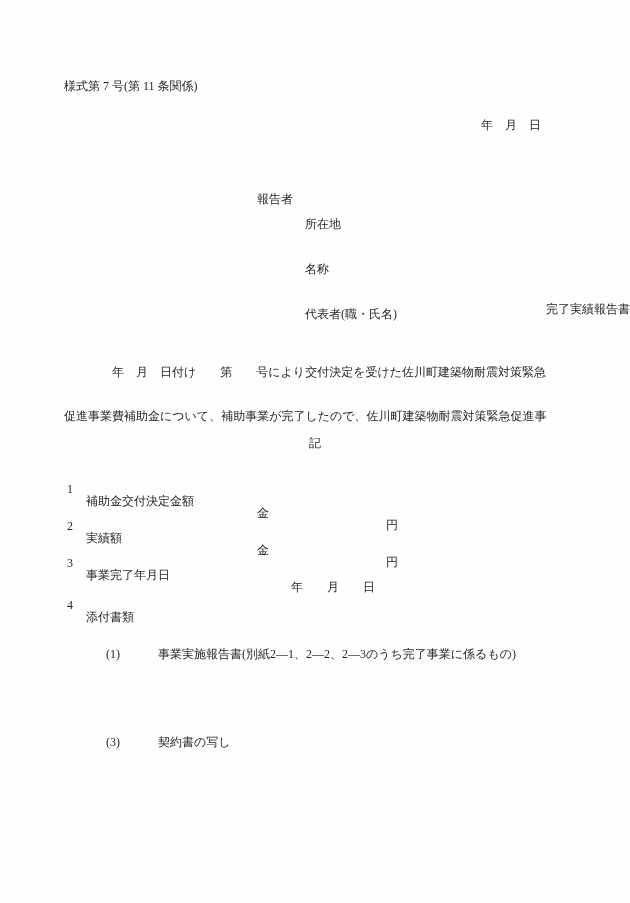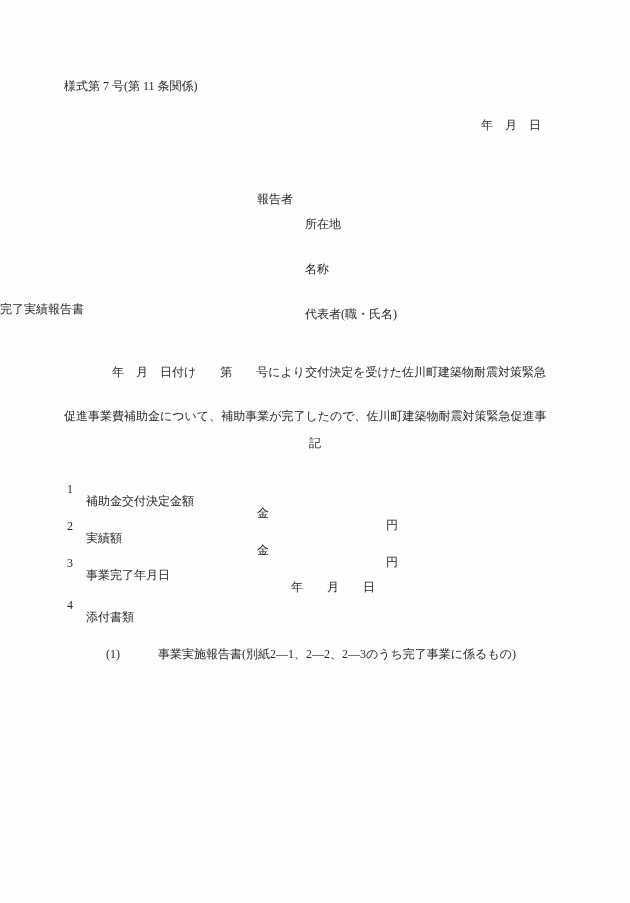--- a/index.html
+++ b/index.html
@@ -22,21 +22,21 @@
     white-space: pre;
     line-height: 1;
   }
   .form-number   { left: 64px;  top: 80px; }
   .date-line     { left: 481px; top: 119px; }
   .addressee     { left: 78px;  top: 156px; }
   .addressee .honorific { display: inline-block; margin-left: 87px; }
   .reporter-label  { left: 257px; top: 193px; }
   .reporter-fields { left: 305px; top: 190px; }
   .reporter-fields .rf { line-height: 21px; white-space: pre; }
-  .doc-title     { left: 0; top: 303px; width: 100%; text-align: left; }
+  .doc-title     { left: 0; top: 303px; width: 100%; text-align: right; }
   .body-par      { left: 64px; top: 338px; width: 510px; }
   .body-par .bl  { line-height: 20.3px; white-space: pre; }
   .ki            { left: 0; top: 437px; width: 100%; text-align: center; }
   .item { left: 0; top: 0; width: 100%; height: 16px; }
   .item .no    { position: absolute; left: 67px; }
   .item .label { position: absolute; left: 86px; }
   .item .kin   { position: absolute; left: 257px; }
   .item .en    { position: absolute; left: 386px; }
   .item .ymd   { position: absolute; left: 291px; }
   .item-1 { top: 471px; }
@@ -97,18 +97,21 @@
   <div class="abs item item-4">
     <span class="no">4</span>
     <span class="label">添付書類</span>
   </div>
 
   <div class="abs attachments">
     <div class="att-row">
       <span class="att-no">(1)</span><span class="att-text">事業実施報告書(別紙2―1、2―2、2―3のうち完了事業に係るもの)</span>
     </div>
     <div class="att-row">
+      <span class="att-no">(3)</span><span class="att-text">契約書の写し</span>
+    </div>
+    <div class="att-row">
       
     </div>
     
   </div>
 
 </div>
 
 </body></html>

